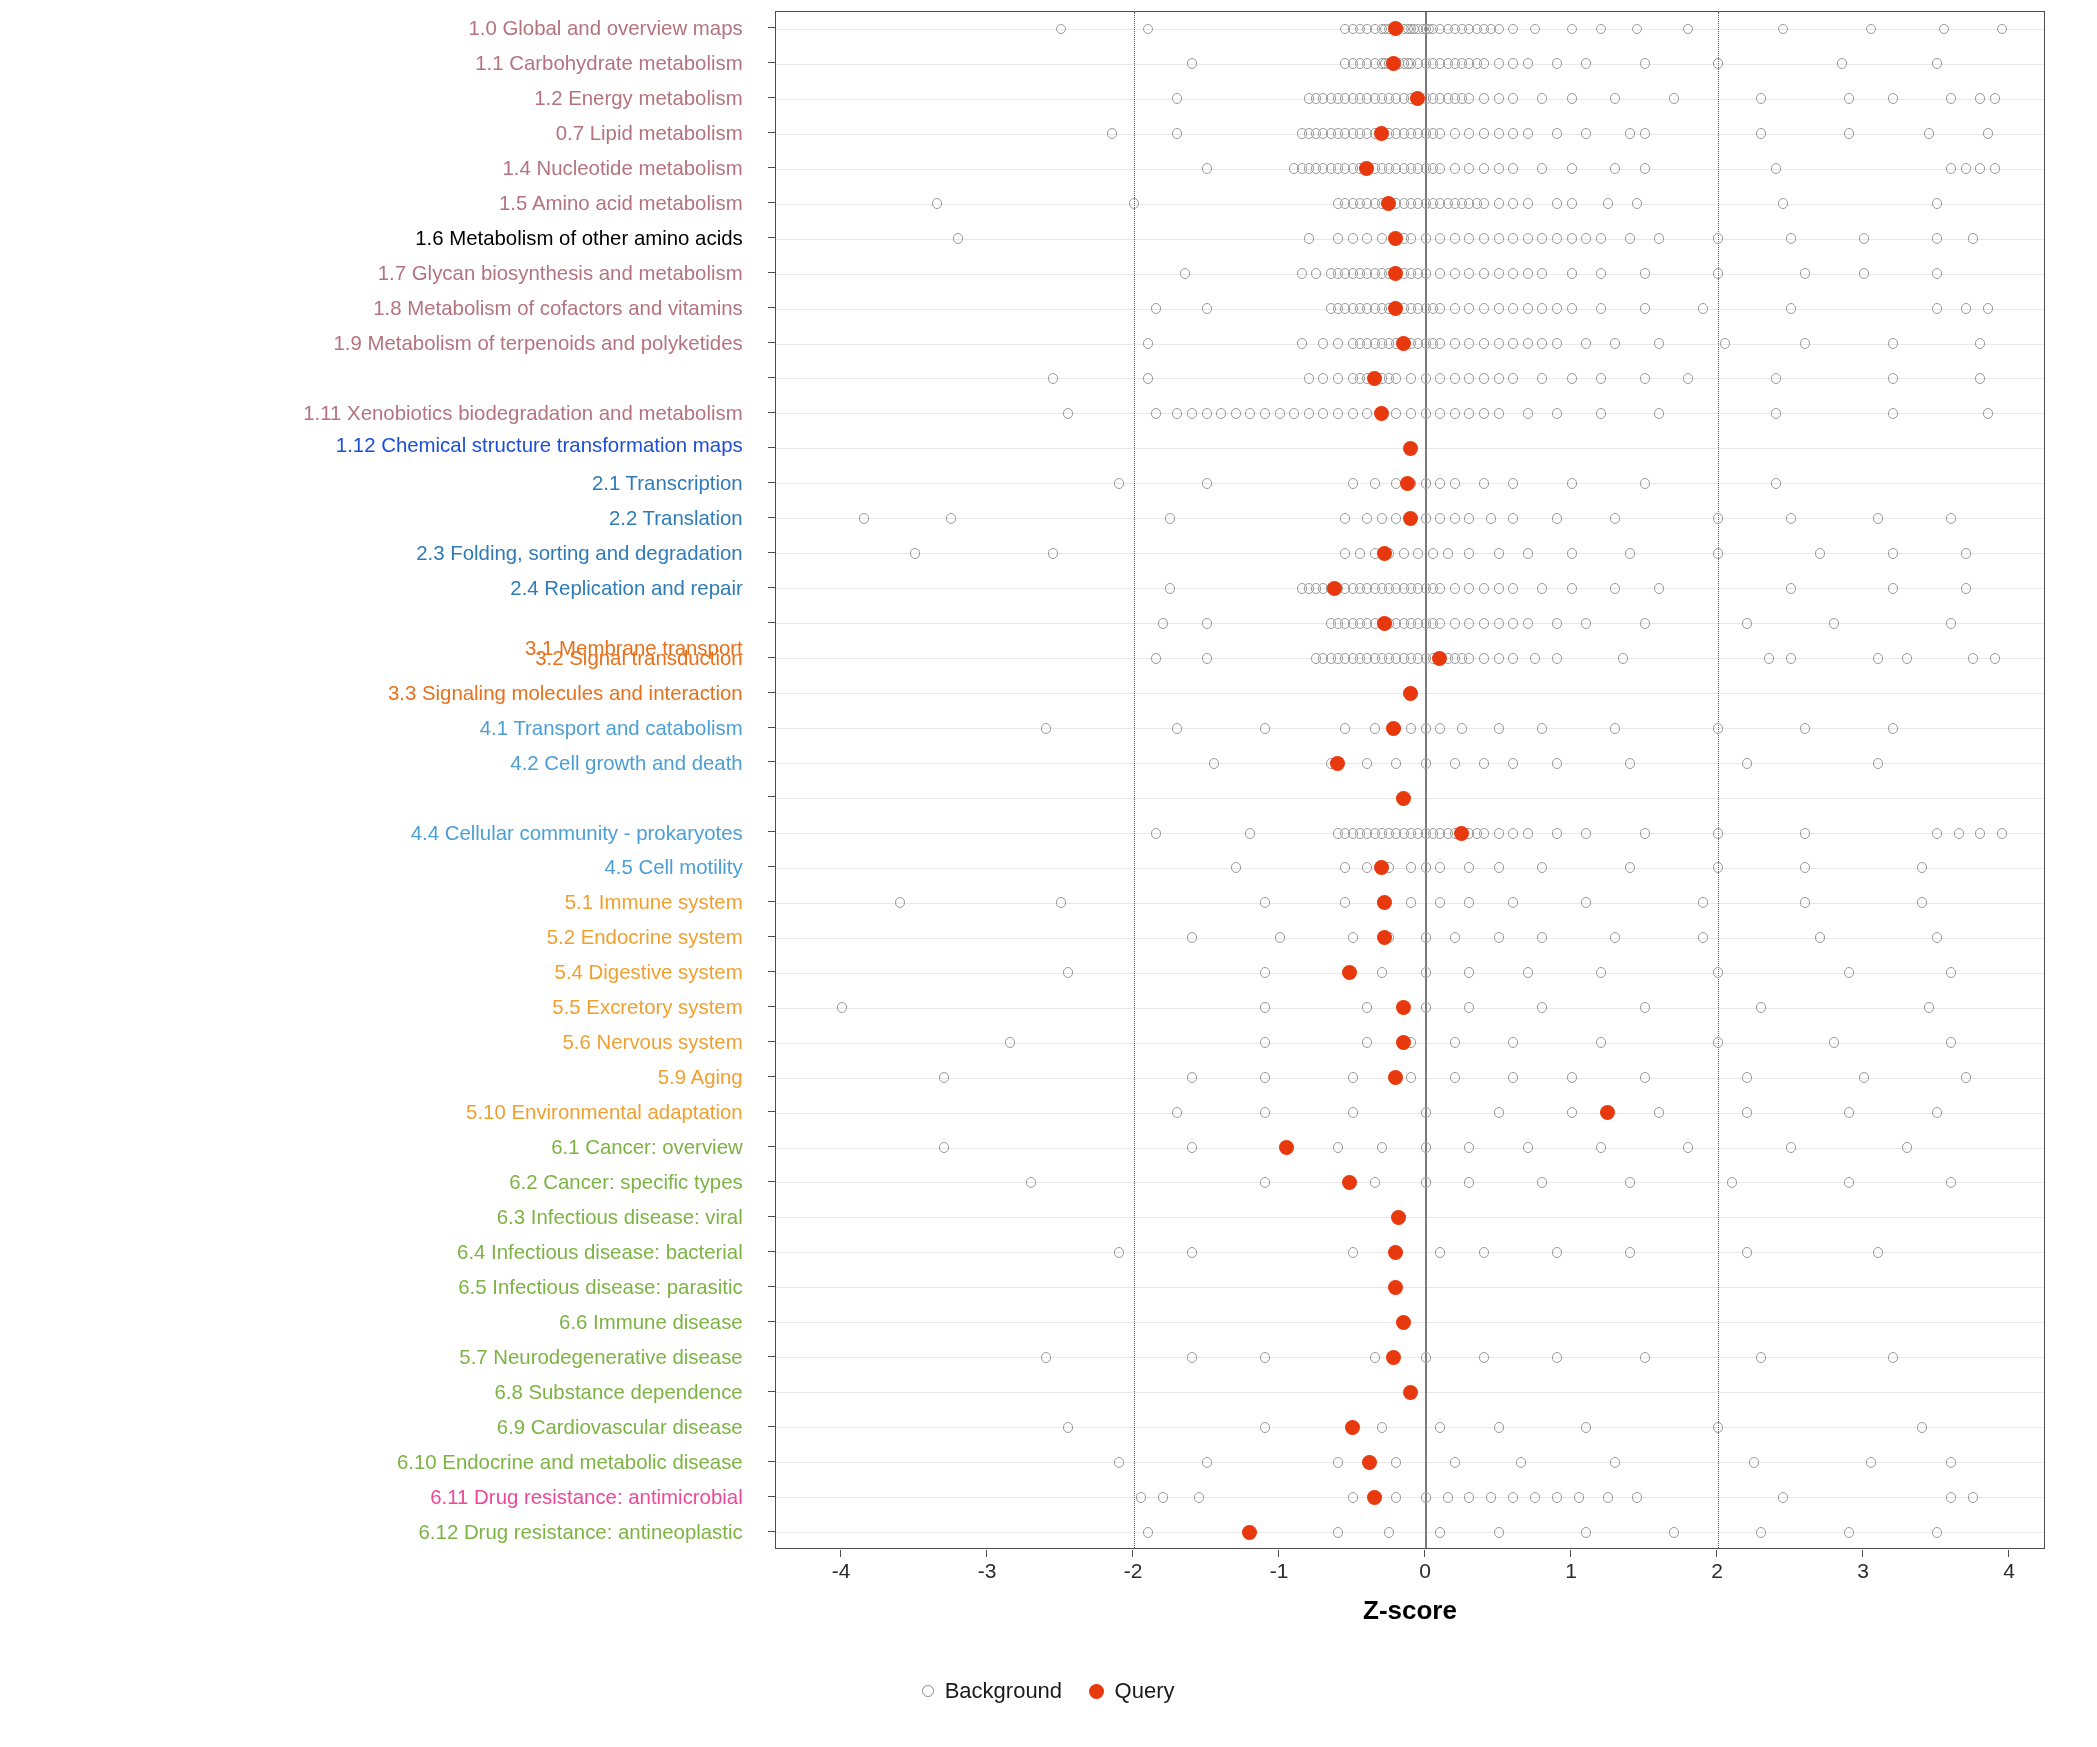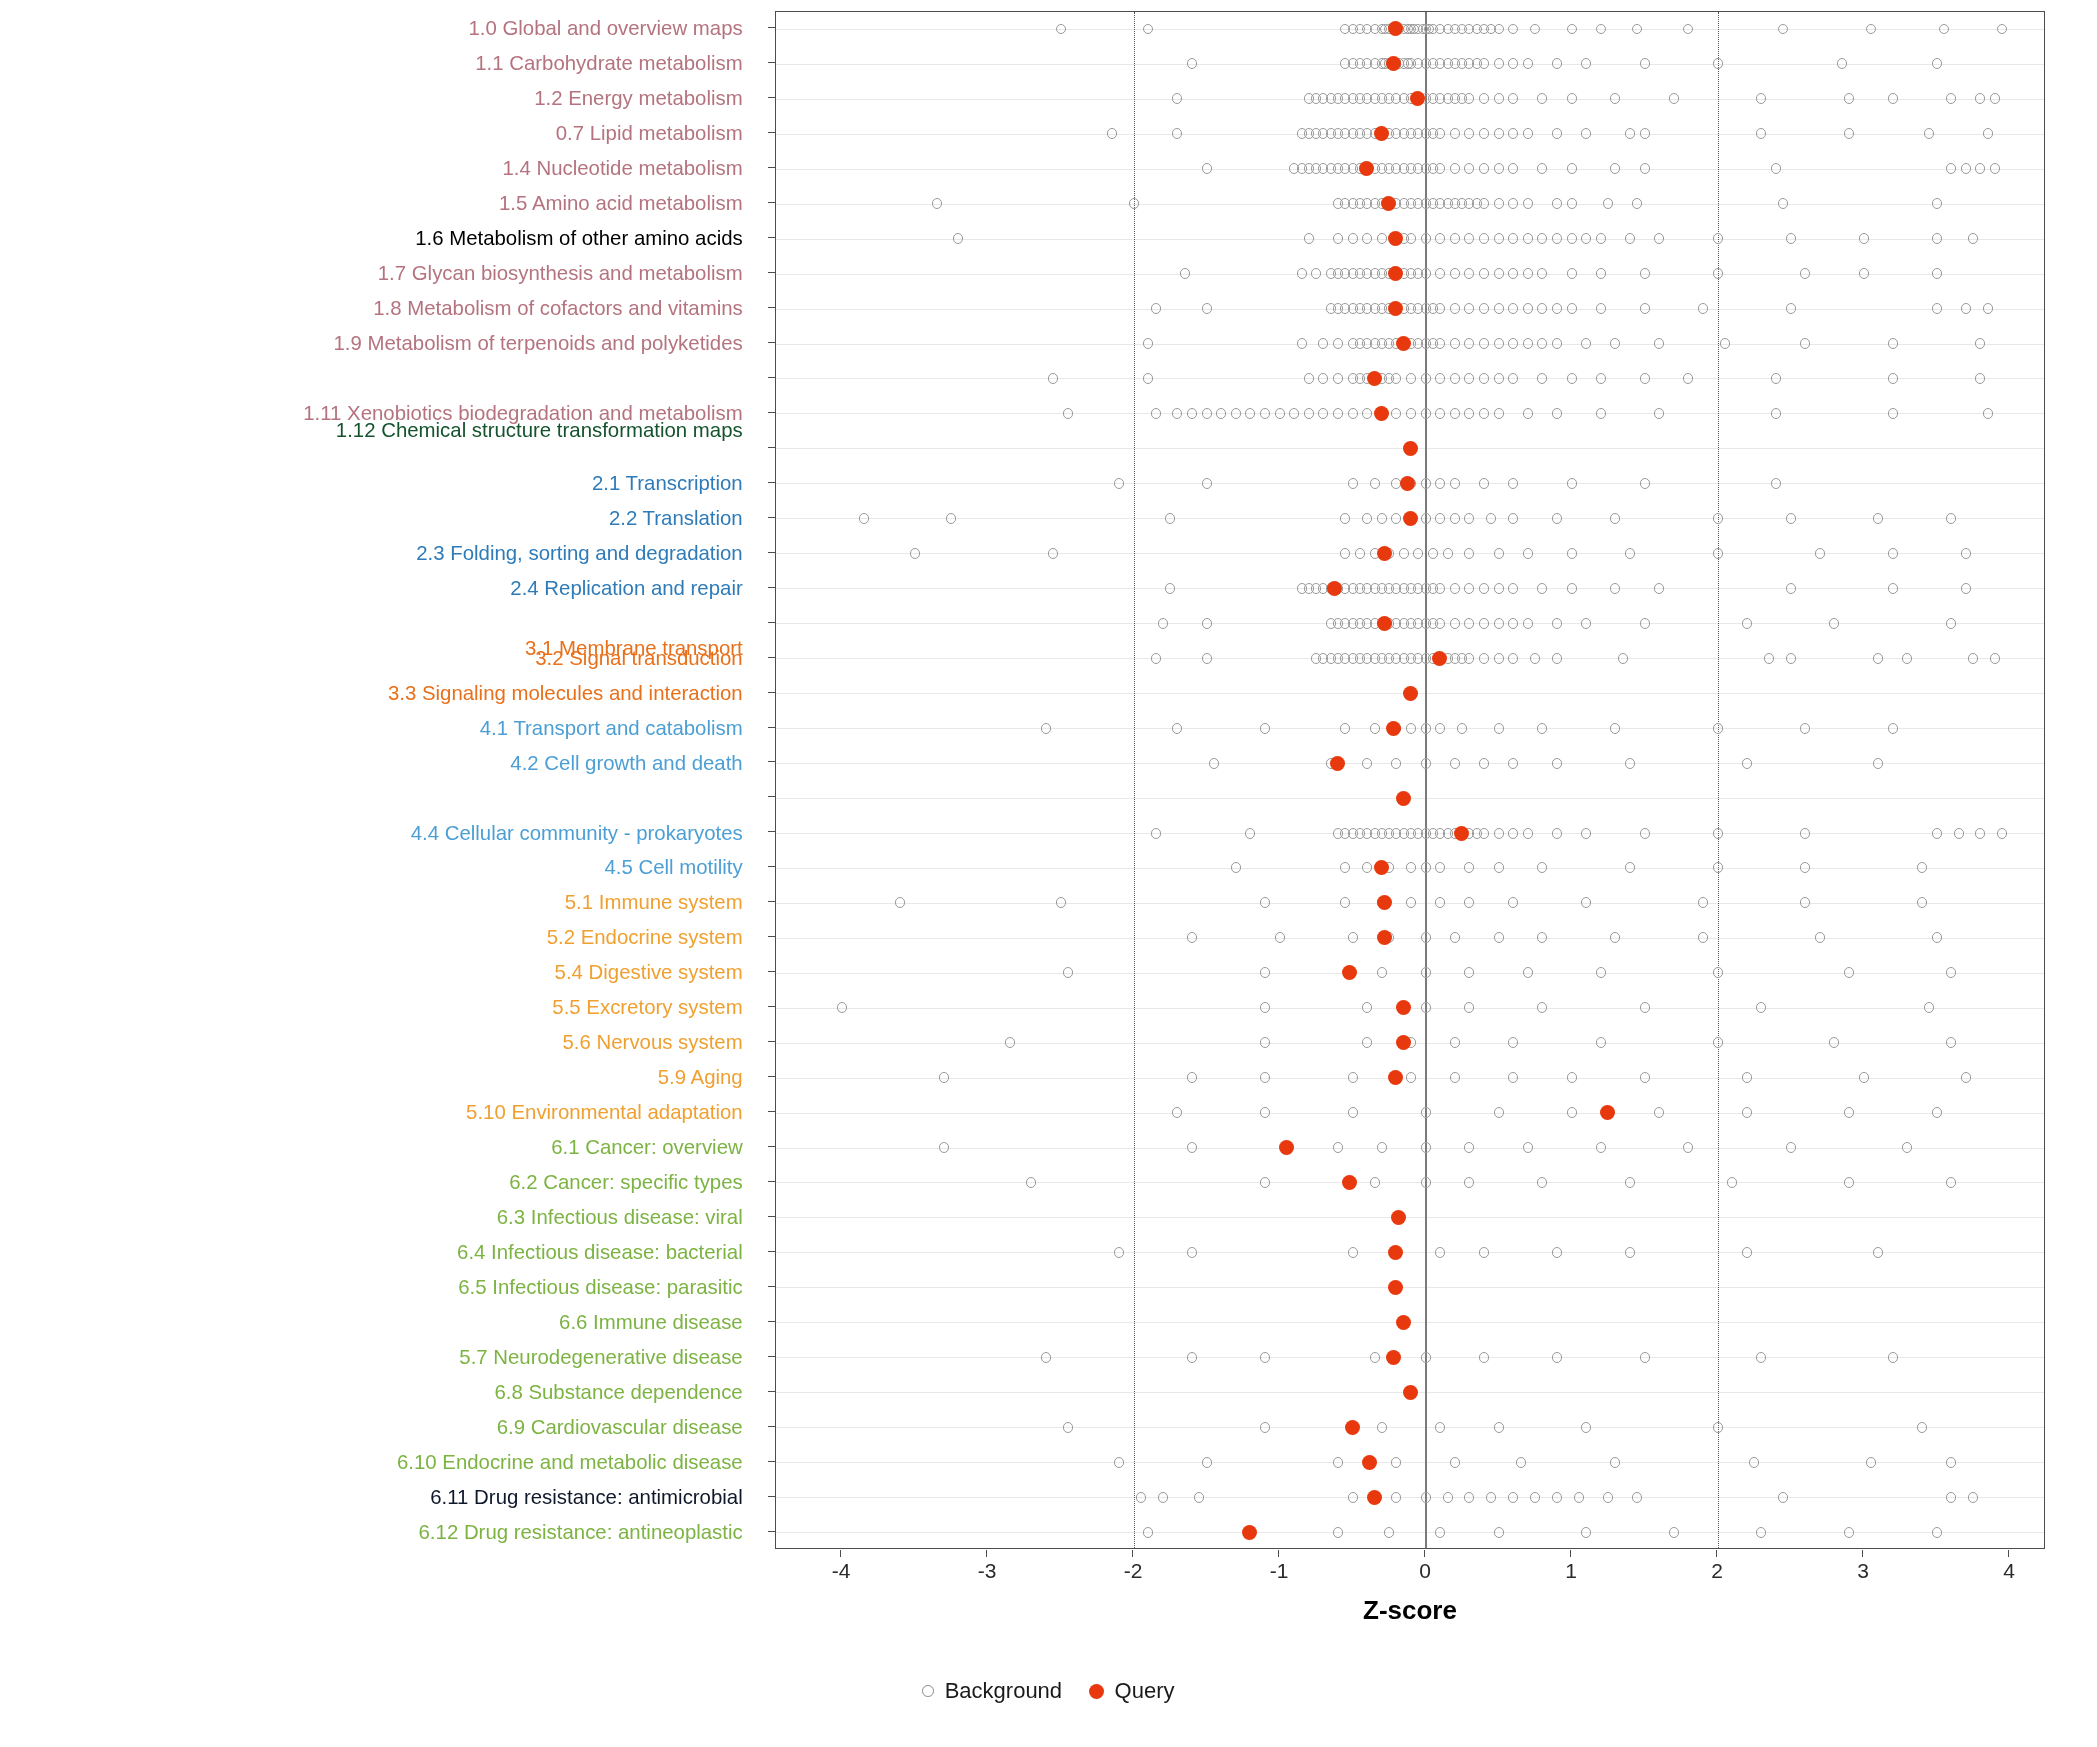--- a/index.html
+++ b/index.html
@@ -168,21 +168,21 @@
       <div class="ylab" style="top: 52px; color: rgb(180, 115, 127);">1.1 Carbohydrate metabolism</div>
       <div class="ylab" style="top: 87px; color: rgb(180, 115, 127);">1.2 Energy metabolism</div>
       <div class="ylab" style="top: 122px; color: rgb(180, 115, 127);">0.7 Lipid metabolism</div>
       <div class="ylab" style="top: 157px; color: rgb(180, 115, 127);">1.4 Nucleotide metabolism</div>
       <div class="ylab" style="top: 192px; color: rgb(180, 115, 127);">1.5 Amino acid metabolism</div>
       <div class="ylab" style="top: 227px; color: #000000;">1.6 Metabolism of other amino acids</div>
       <div class="ylab" style="top: 262px; color: rgb(180, 115, 127);">1.7 Glycan biosynthesis and metabolism</div>
       <div class="ylab" style="top: 297px; color: rgb(180, 115, 127);">1.8 Metabolism of cofactors and vitamins</div>
       <div class="ylab" style="top: 332px; color: rgb(180, 115, 127);">1.9 Metabolism of terpenoids and polyketides</div>
       <div class="ylab" style="top: 402px; color: rgb(180, 115, 127);">1.11 Xenobiotics biodegradation and metabolism</div>
-      <div class="ylab" style="top: 419px; color: #14532d; text-align: right;">1.12 Chemical structure transformation maps</div>
+      <div class="ylab" style="top: 434px; color: #1d4ed8; text-align: right;">1.12 Chemical structure transformation maps</div>
       <div class="ylab" style="top: 472px; color: rgb(46, 123, 184);">2.1 Transcription</div>
       <div class="ylab" style="top: 507px; color: rgb(46, 123, 184);">2.2 Translation</div>
       <div class="ylab" style="top: 542px; color: rgb(46, 123, 184);">2.3 Folding, sorting and degradation</div>
       <div class="ylab" style="top: 577px; color: rgb(46, 123, 184);">2.4 Replication and repair</div>
       <div class="ylab" style="top: 637px; color: rgb(232, 112, 26);">3.1 Membrane transport</div>
       <div class="ylab" style="top: 647px; color: rgb(232, 112, 26);">3.2 Signal transduction</div>
       <div class="ylab" style="top: 682px; color: rgb(232, 112, 26);">3.3 Signaling molecules and interaction</div>
       <div class="ylab" style="top: 717px; color: rgb(75, 159, 213);">4.1 Transport and catabolism</div>
       <div class="ylab" style="top: 752px; color: rgb(75, 159, 213);">4.2 Cell growth and death</div>
       <div class="ylab" style="top: 822px; color: rgb(75, 159, 213);">4.4 Cellular community - prokaryotes</div>
@@ -197,21 +197,21 @@
       <div class="ylab" style="top: 1136px; color: rgb(124, 179, 66);">6.1 Cancer: overview</div>
       <div class="ylab" style="top: 1171px; color: rgb(124, 179, 66);">6.2 Cancer: specific types</div>
       <div class="ylab" style="top: 1206px; color: rgb(124, 179, 66);">6.3 Infectious disease: viral</div>
       <div class="ylab" style="top: 1241px; color: rgb(124, 179, 66);">6.4 Infectious disease: bacterial</div>
       <div class="ylab" style="top: 1276px; color: rgb(124, 179, 66);">6.5 Infectious disease: parasitic</div>
       <div class="ylab" style="top: 1311px; color: rgb(124, 179, 66);">6.6 Immune disease</div>
       <div class="ylab" style="top: 1346px; color: rgb(124, 179, 66);">5.7 Neurodegenerative disease</div>
       <div class="ylab" style="top: 1381px; color: rgb(124, 179, 66);">6.8 Substance dependence</div>
       <div class="ylab" style="top: 1416px; color: rgb(124, 179, 66);">6.9 Cardiovascular disease</div>
       <div class="ylab" style="top: 1451px; color: rgb(124, 179, 66);">6.10 Endocrine and metabolic disease</div>
-      <div class="ylab" style="top: 1486px; color: #0f172a;">6.11 Drug resistance: antimicrobial</div>
+      <div class="ylab" style="top: 1486px; color: #ec4899;">6.11 Drug resistance: antimicrobial</div>
       <div class="ylab" style="top: 1521px; color: rgb(124, 179, 66);">6.12 Drug resistance: antineoplastic</div>
     </div>
   <div id="panel">
       <div class="hgrid" style="top: 17px;"></div>
       <div class="hgrid" style="top: 52px;"></div>
       <div class="hgrid" style="top: 87px;"></div>
       <div class="hgrid" style="top: 122px;"></div>
       <div class="hgrid" style="top: 157px;"></div>
       <div class="hgrid" style="top: 192px;"></div>
       <div class="hgrid" style="top: 227px;"></div>

